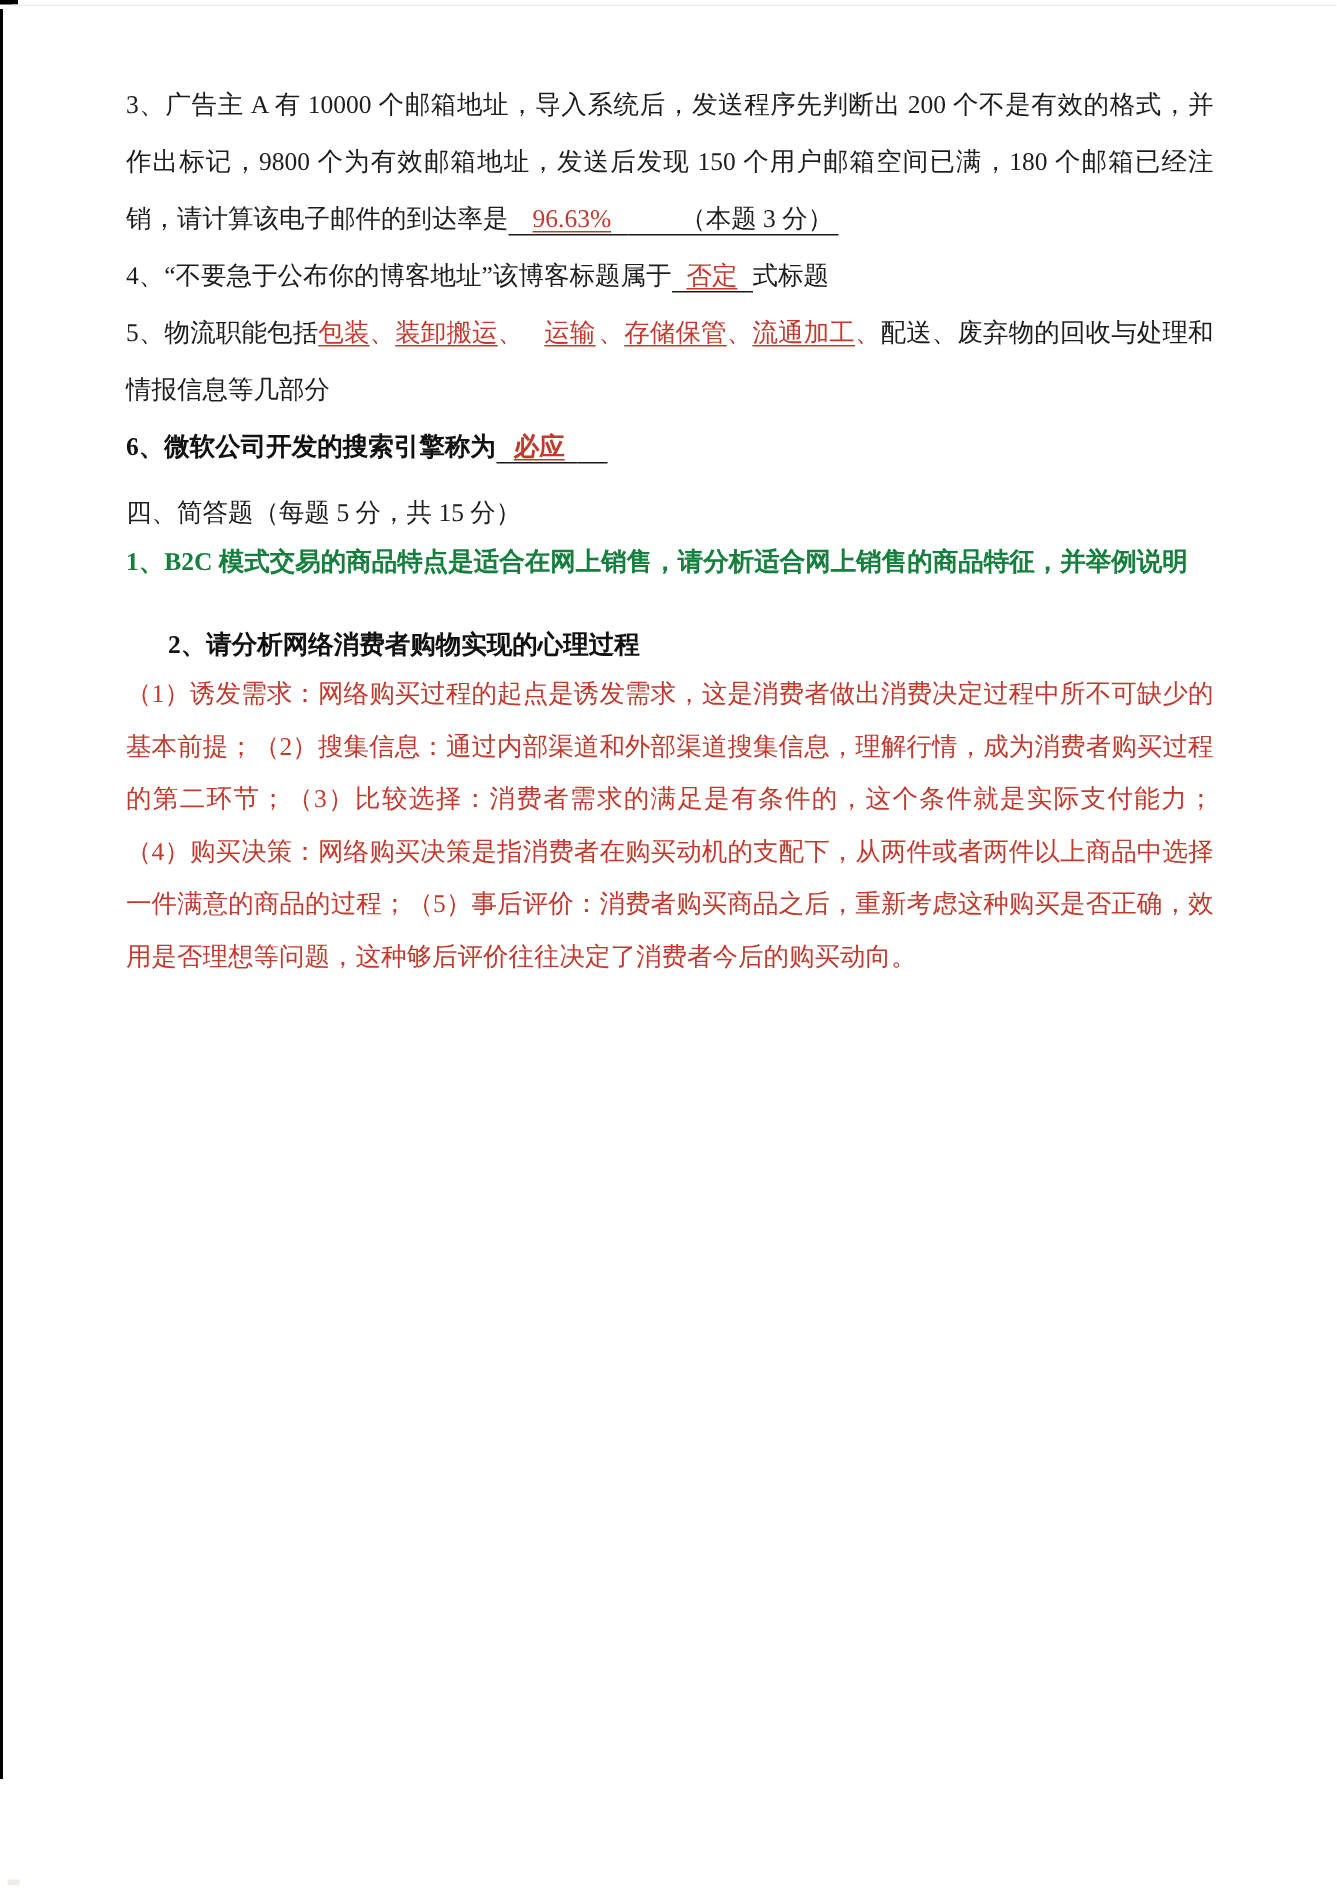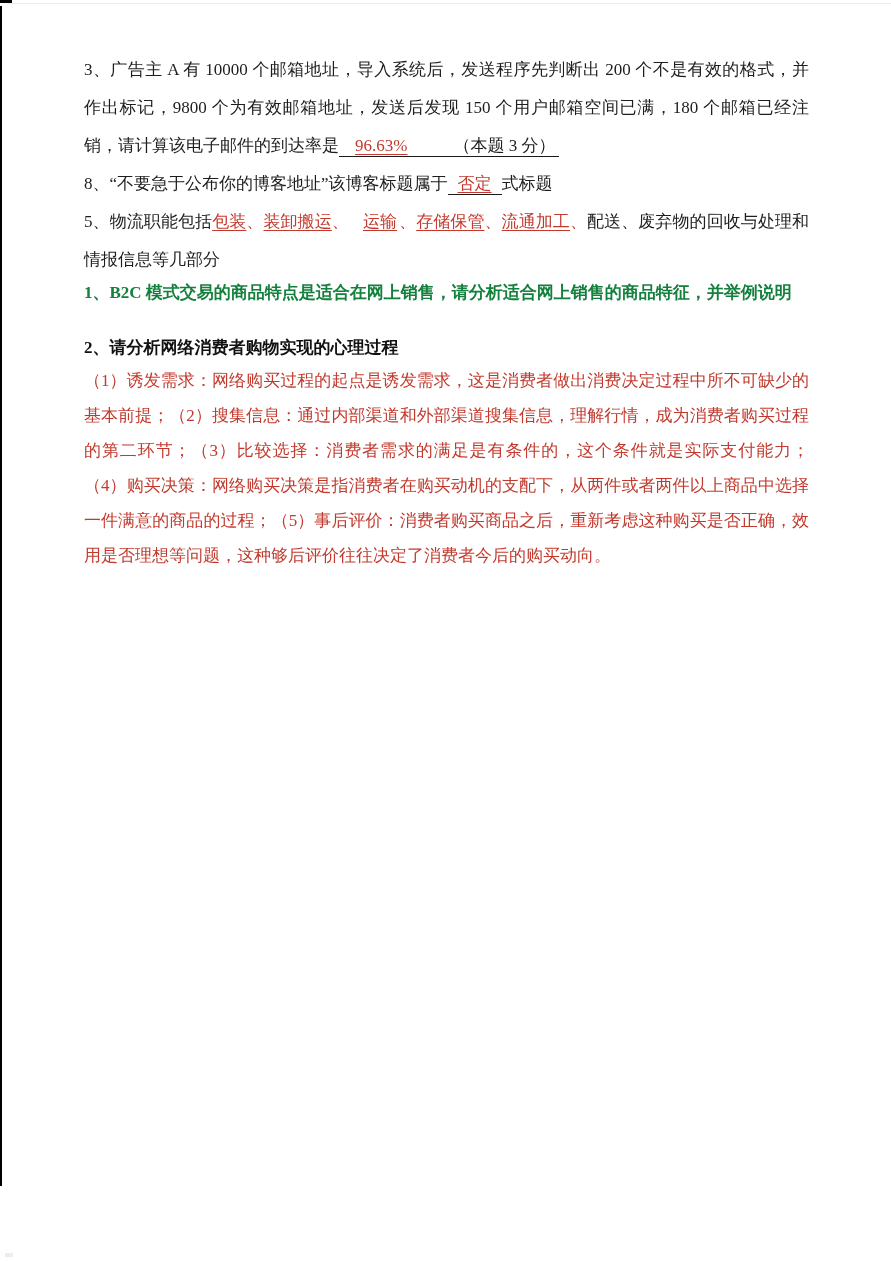--- a/index.html
+++ b/index.html
@@ -22,38 +22,40 @@
   .edge-dot{position:absolute;left:5px;top:1253px;width:8px;height:4px;background:#efede7;}
 
   .doc{
     position:absolute;left:0;top:12px;width:891px;height:1262px;
     padding:39px 82px 0 84px;
   }
   .para{text-align:justify;}
   .blk-q{line-height:38px;}
   .blk-section{line-height:38px;margin-top:6px;}
   .blk-heading1{line-height:28px;font-weight:bold;color:#15803d;}
-  .blk-heading{line-height:30px;font-weight:bold;color:#111;margin-top:26px;}
+  .blk-heading{line-height:30px;font-weight:bold;color:#111;margin-top:26px;margin-left:28px;}
   .blk-red{line-height:35px;color:var(--red);}
   .blk-ans{line-height:37px;}
 
   .red{color:var(--red);}
   .b{font-weight:bold;color:#111;}
   .b.red{color:var(--red);}
   .blank{border-bottom:1.6px solid var(--line);padding-bottom:1px;}
   .u{text-decoration:underline;text-underline-offset:3px;text-decoration-thickness:1px;}
 </style>
 </head>
 <body>
 
 <div class="edge-notch"></div>
 <div class="edge-topline"></div>
 <div class="edge-left"></div>
 <div class="edge-dot"></div>
 
 <div class="doc">
     <div class="para blk-q"><span class="">3、广告主 A 有 10000 个邮箱地址，导入系统后，发送程序先判断出 200 个不是有效的格式，并作出标记，9800 个为有效邮箱地址，发送后发现 150 个用户邮箱空间已满，180 个邮箱已经注销，请计算该电子邮件的到达率是</span><span class="red blank u" style="padding-left: 16px; padding-right: 12px;">96.63%</span><span class="blank" style="padding-left: 34px; padding-right: 4px;">（本题 3 分）</span></div>
-    <div class="para blk-q"><span class="">8、“不要急于公布你的博客地址”该博客标题属于</span><span class="red blank u" style="padding-left: 10px; padding-right: 10px; text-decoration: underline;">否定</span><span class="">式标题</span></div>
+    <div class="para blk-q"><span class="">4、“不要急于公布你的博客地址”该博客标题属于</span><span class="red blank u" style="padding-left: 10px; padding-right: 10px; text-decoration: underline;">否定</span><span class="">式标题</span></div>
     <div class="para blk-q"><span class="">5、物流职能包括</span><span class="red u">包装</span><span class="red">、</span><span class="red u">装卸搬运</span><span class="red">、</span><span class="red u" style="padding-left: 14px; padding-right: 2px;">运输</span><span class="red">、</span><span class="red u">存储保管</span><span class="red">、</span><span class="red u">流通加工</span><span class="red">、</span><span class="">配送、废弃物的回收与处理和情报信息等几部分</span></div>
+    <div class="para blk-q"><span class="b">6、微软公司开发的搜索引擎称为</span><span class="red b blank u" style="padding-left: 12px; padding-right: 8px;">必应</span><span class="blank" style="padding-left: 20px;"></span></div>
+    <div class="para blk-section"><span class="">四、简答题（每题 5 分，共 15 分）</span></div>
     <div class="para blk-heading1"><span class="">1、B2C 模式交易的商品特点是适合在网上销售，请分析适合网上销售的商品特征，并举例说明</span></div>
     <div class="para blk-heading"><span class="">2、请分析网络消费者购物实现的心理过程</span></div>
     <div class="para blk-red"><span class="">（1）诱发需求：网络购买过程的起点是诱发需求，这是消费者做出消费决定过程中所不可缺少的基本前提；（2）搜集信息：通过内部渠道和外部渠道搜集信息，理解行情，成为消费者购买过程的第二环节；（3）比较选择：消费者需求的满足是有条件的，这个条件就是实际支付能力；（4）购买决策：网络购买决策是指消费者在购买动机的支配下，从两件或者两件以上商品中选择一件满意的商品的过程；（5）事后评价：消费者购买商品之后，重新考虑这种购买是否正确，效用是否理想等问题，这种够后评价往往决定了消费者今后的购买动向。</span></div>
   </div>
 
 </body></html>

